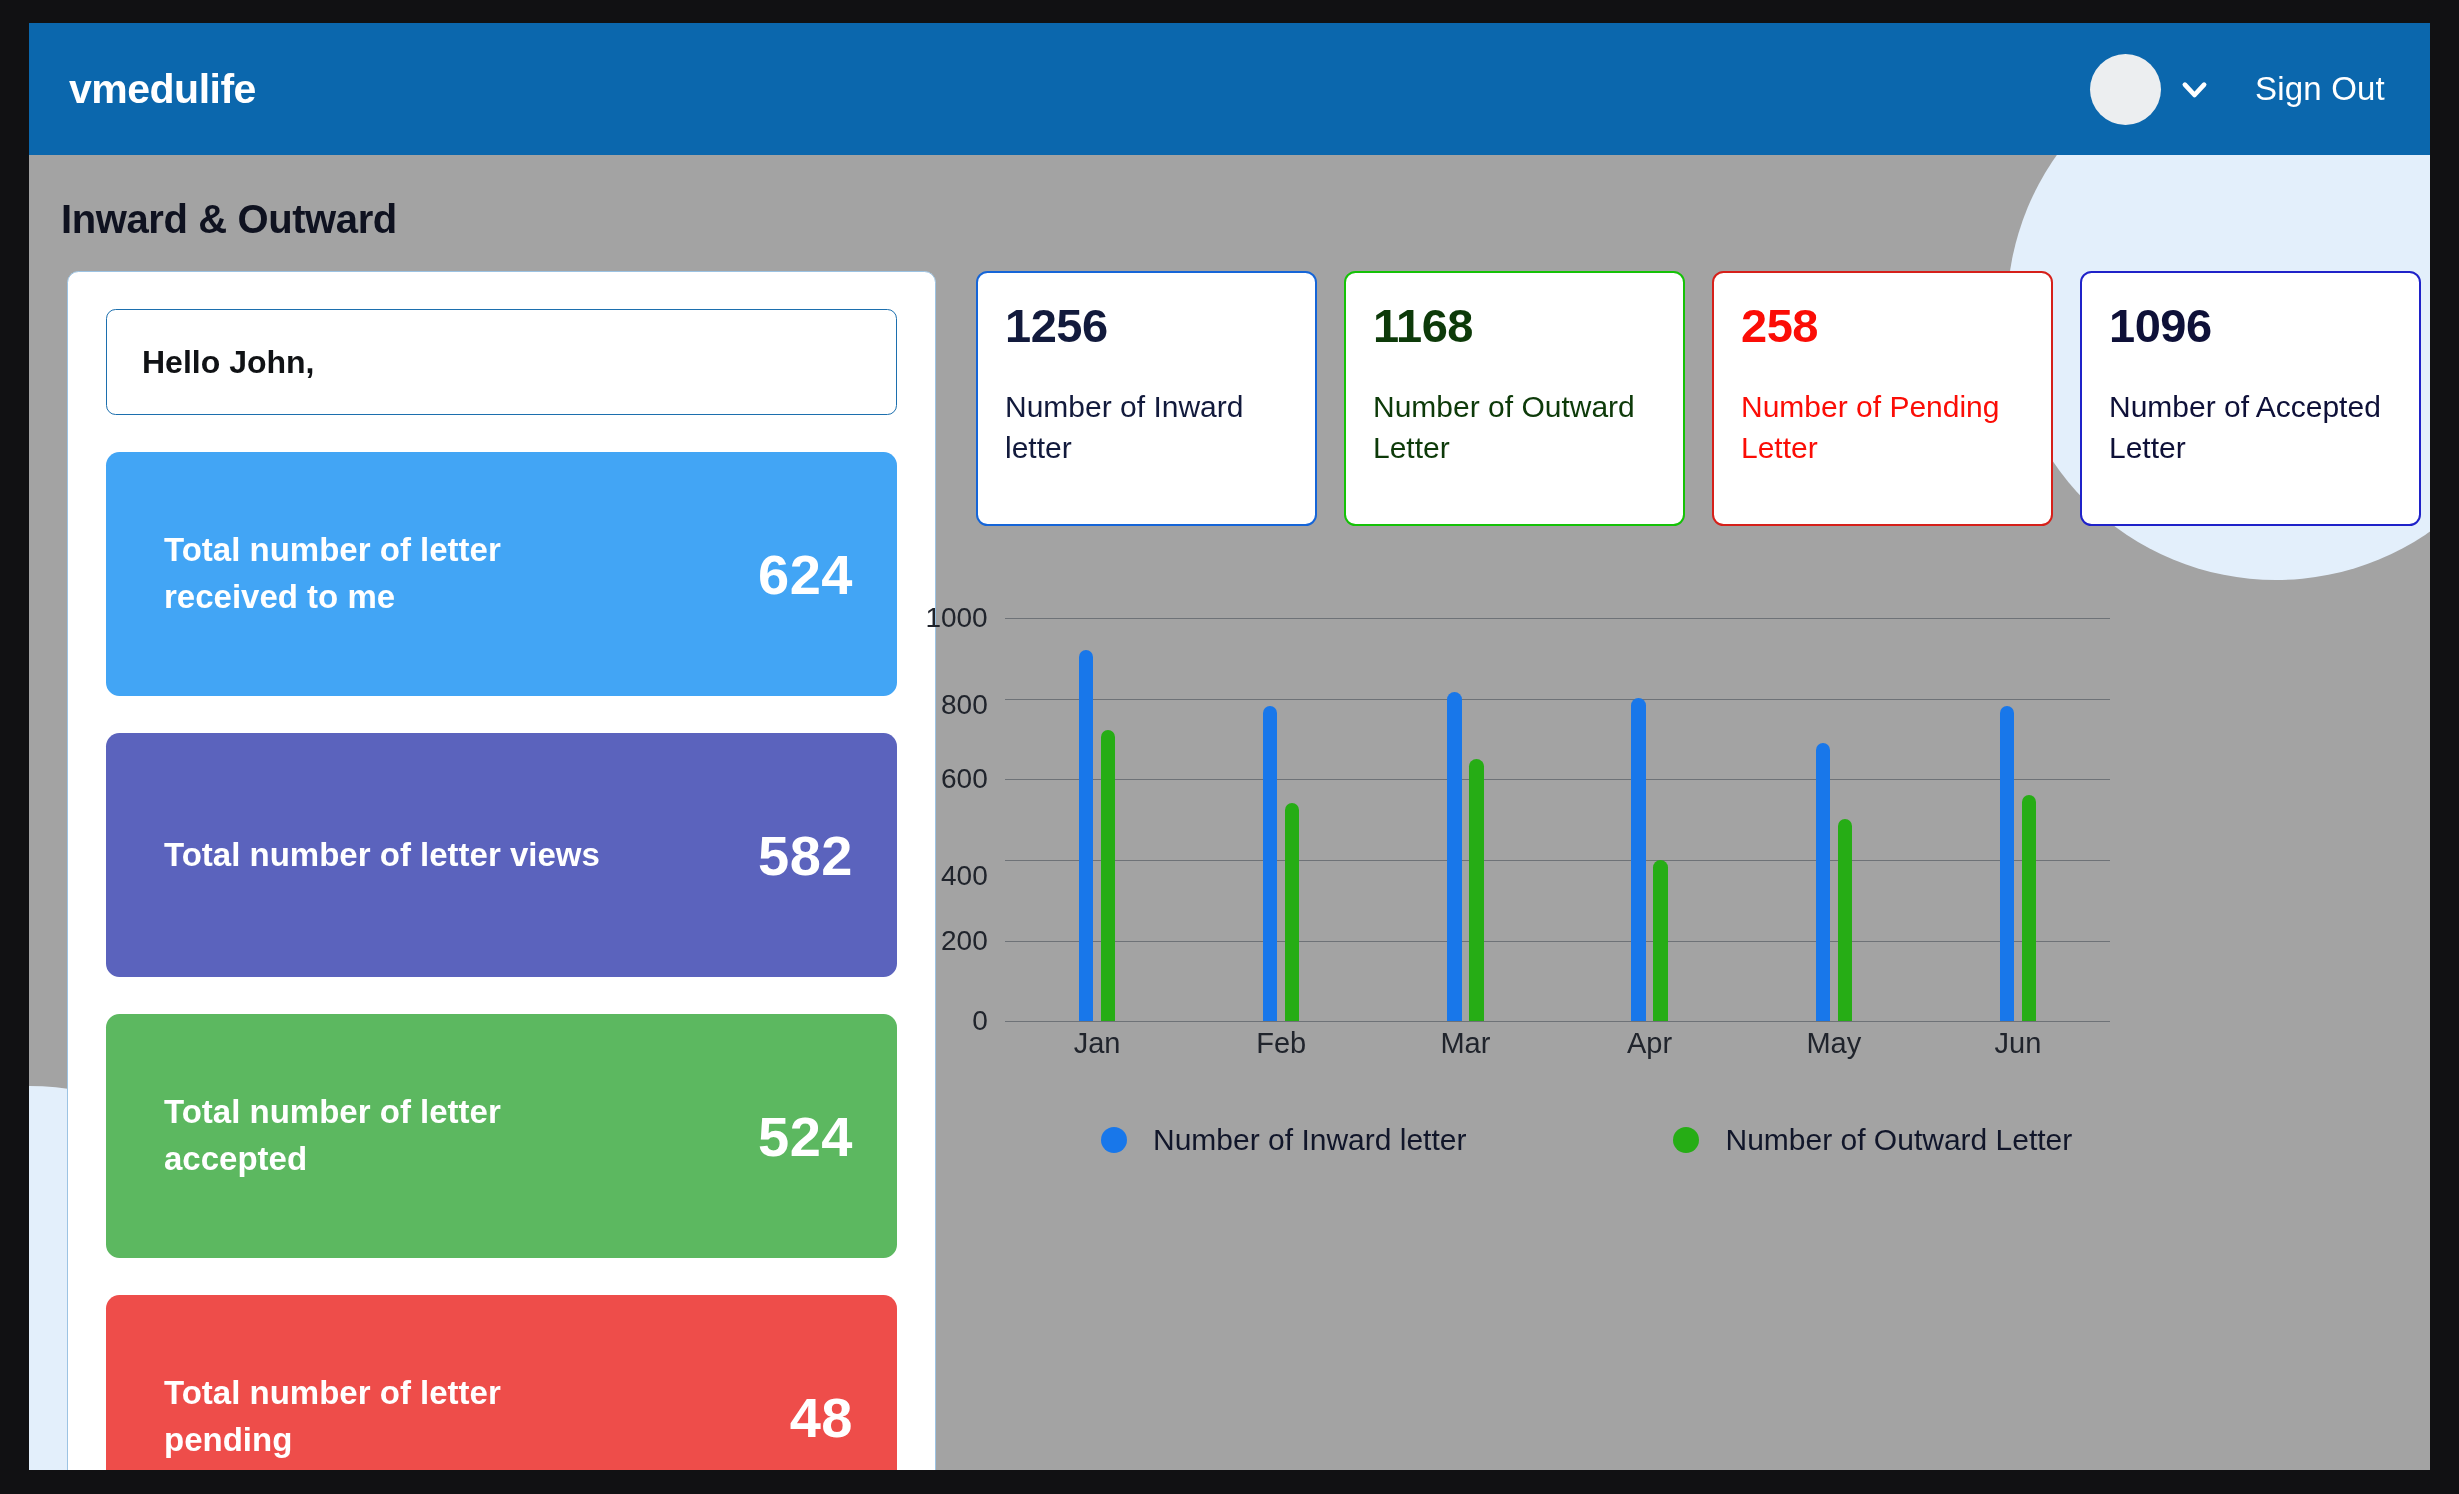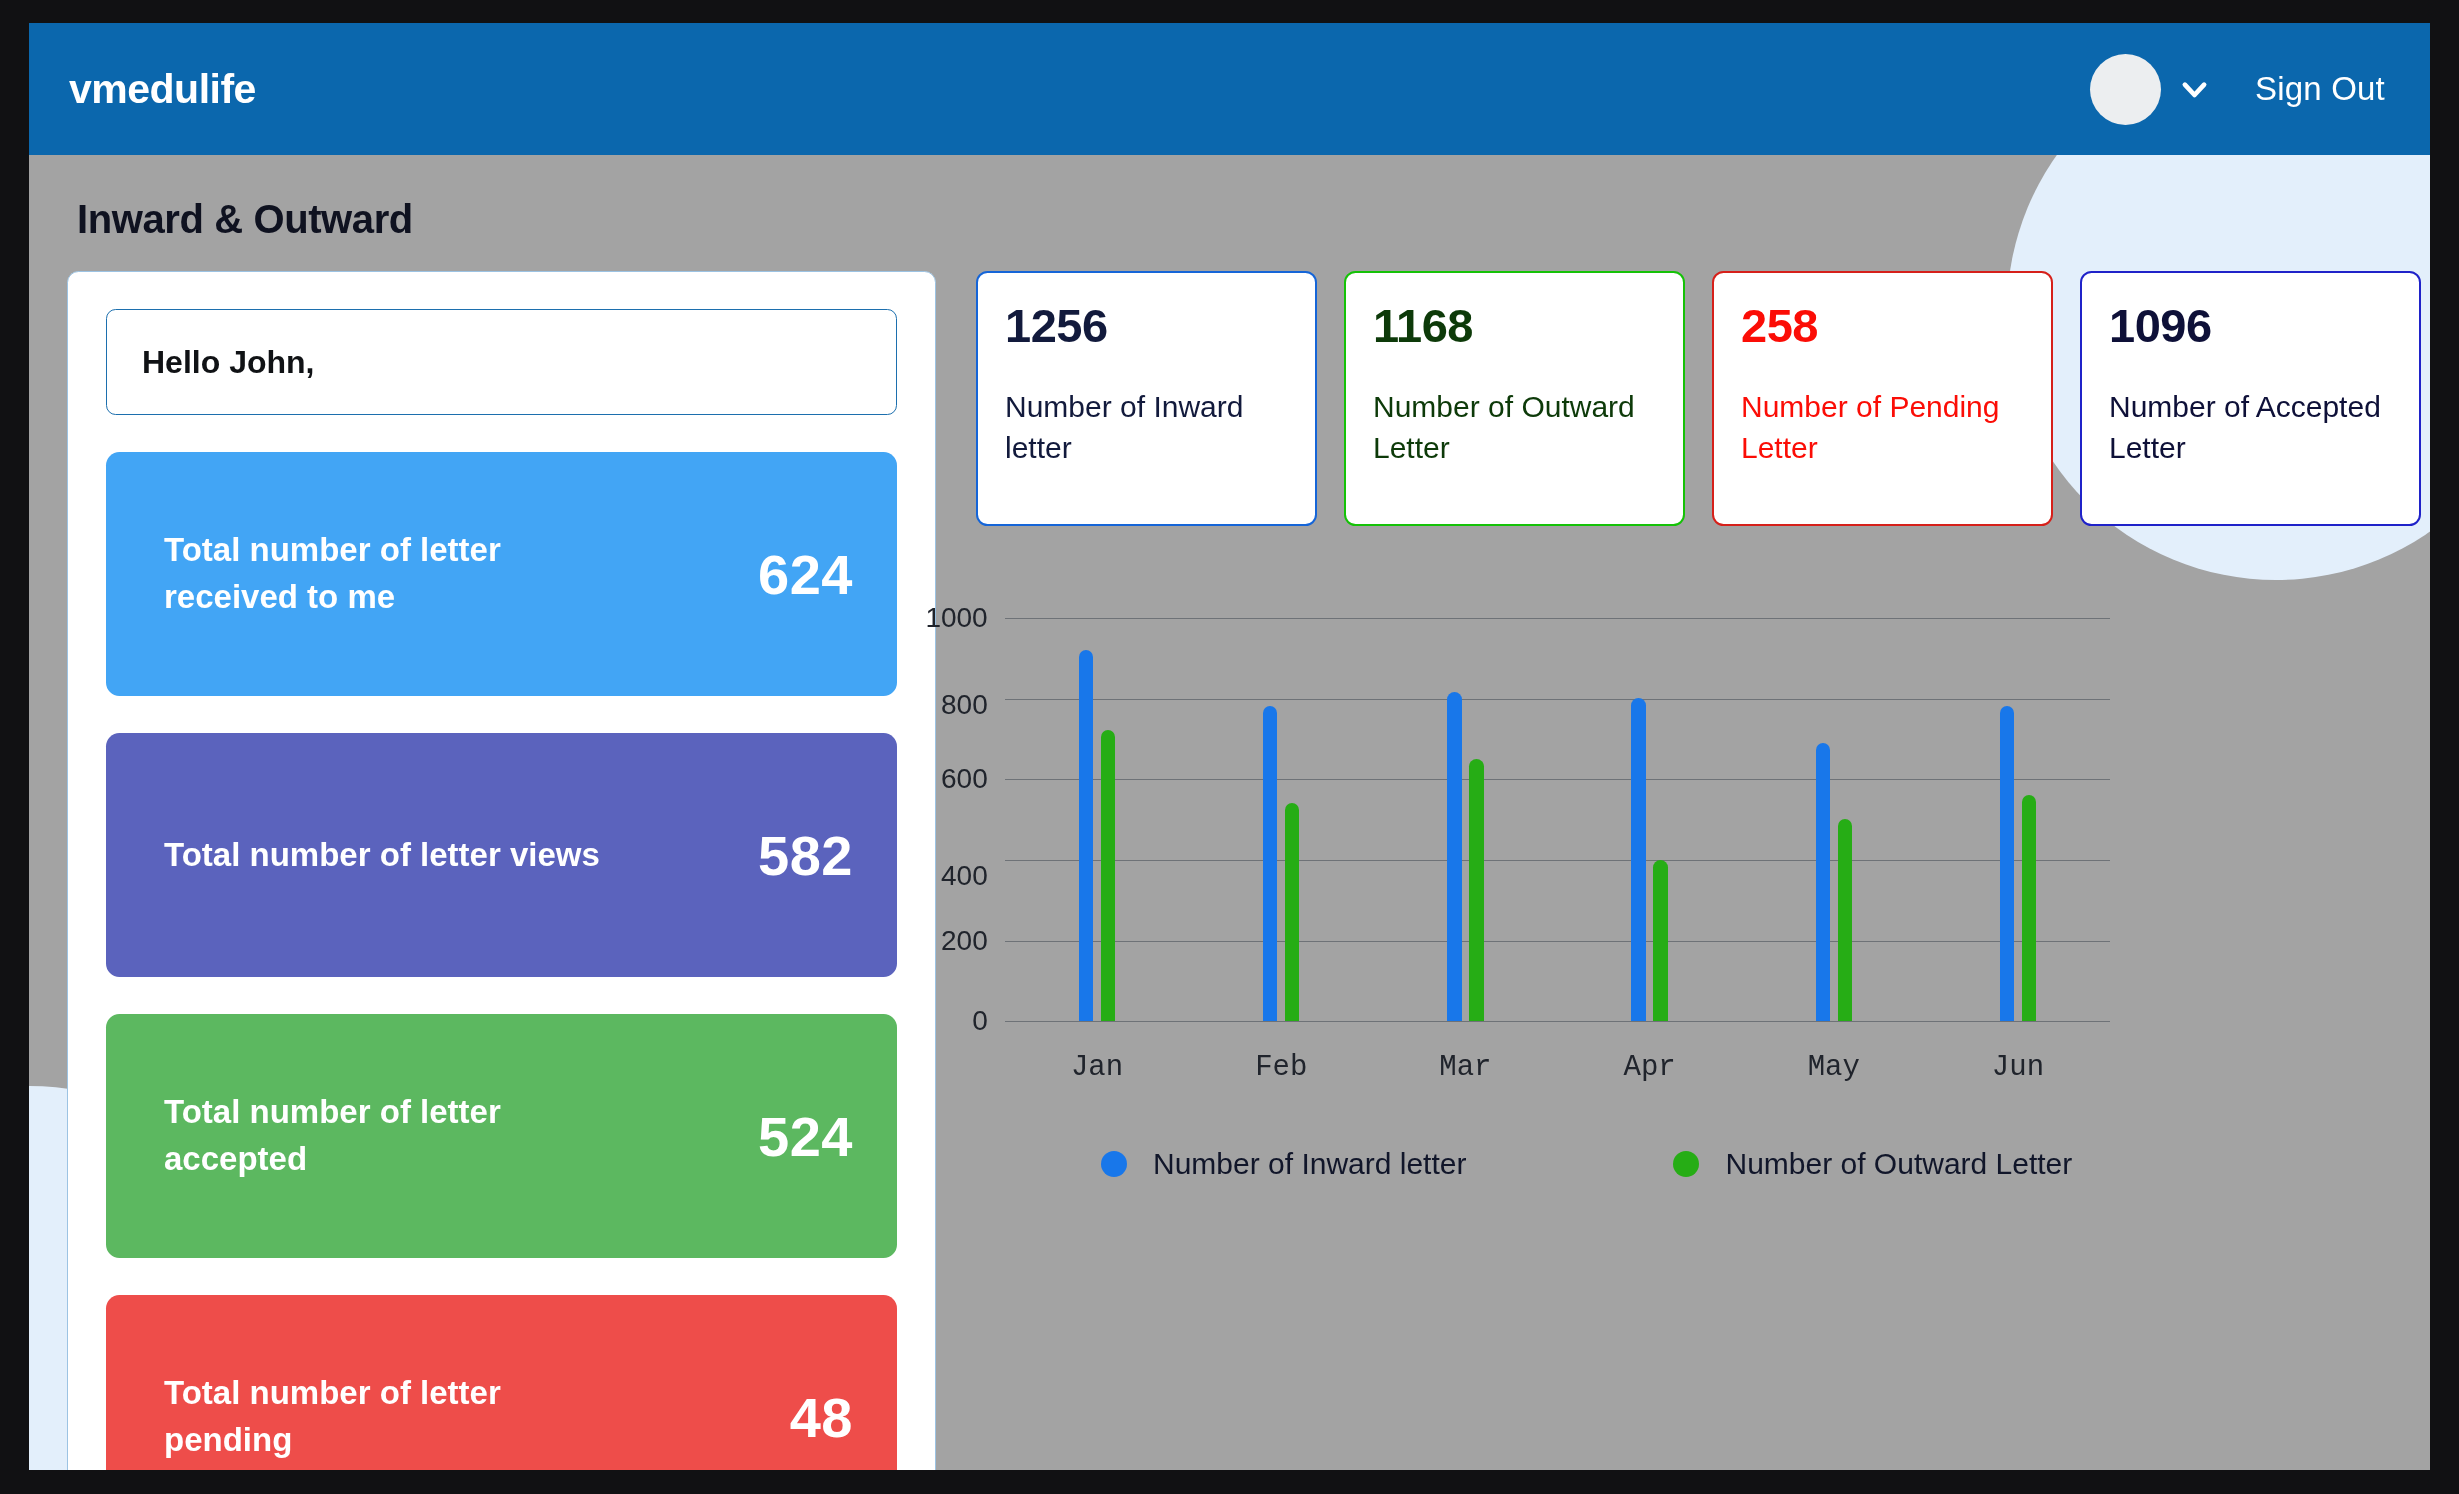--- a/index.html
+++ b/index.html
@@ -97,21 +97,21 @@
   
   #content {
     position: relative;
     z-index: 4;
     padding: 0 0 0 0;
   }
 
   #page-title {
     position: relative;
     z-index: 4;
-    margin: 42px 0 0 48px;
+    margin: 42px 0 0 32px;
     font-size: 40px;
     font-weight: 700;
     color: #0f1220;
     letter-spacing: -0.4px;
   }
 
   #main-row {
     position: relative;
     z-index: 4;
     display: flex;
@@ -242,22 +242,21 @@
   }
   .bar {
     width: 14.4px;
     border-radius: 7.7px 7.7px 0 0;
   }
   .bar-inward  { background: #1877ea; }
   .bar-outward { background: #26ad15; }
   #x-axis-labels {
     display: flex;
     width: 1105px;
-    margin-top: 30px;
-    font-family: Liberation Mono, monospace;
+    margin-top: 6px;
   }
   .x-tick {
     flex: 1 1 0;
     text-align: center;
     font-size: 29px;
     color: #20242c;
   }
 
   #chart-legend {
     display: flex;

